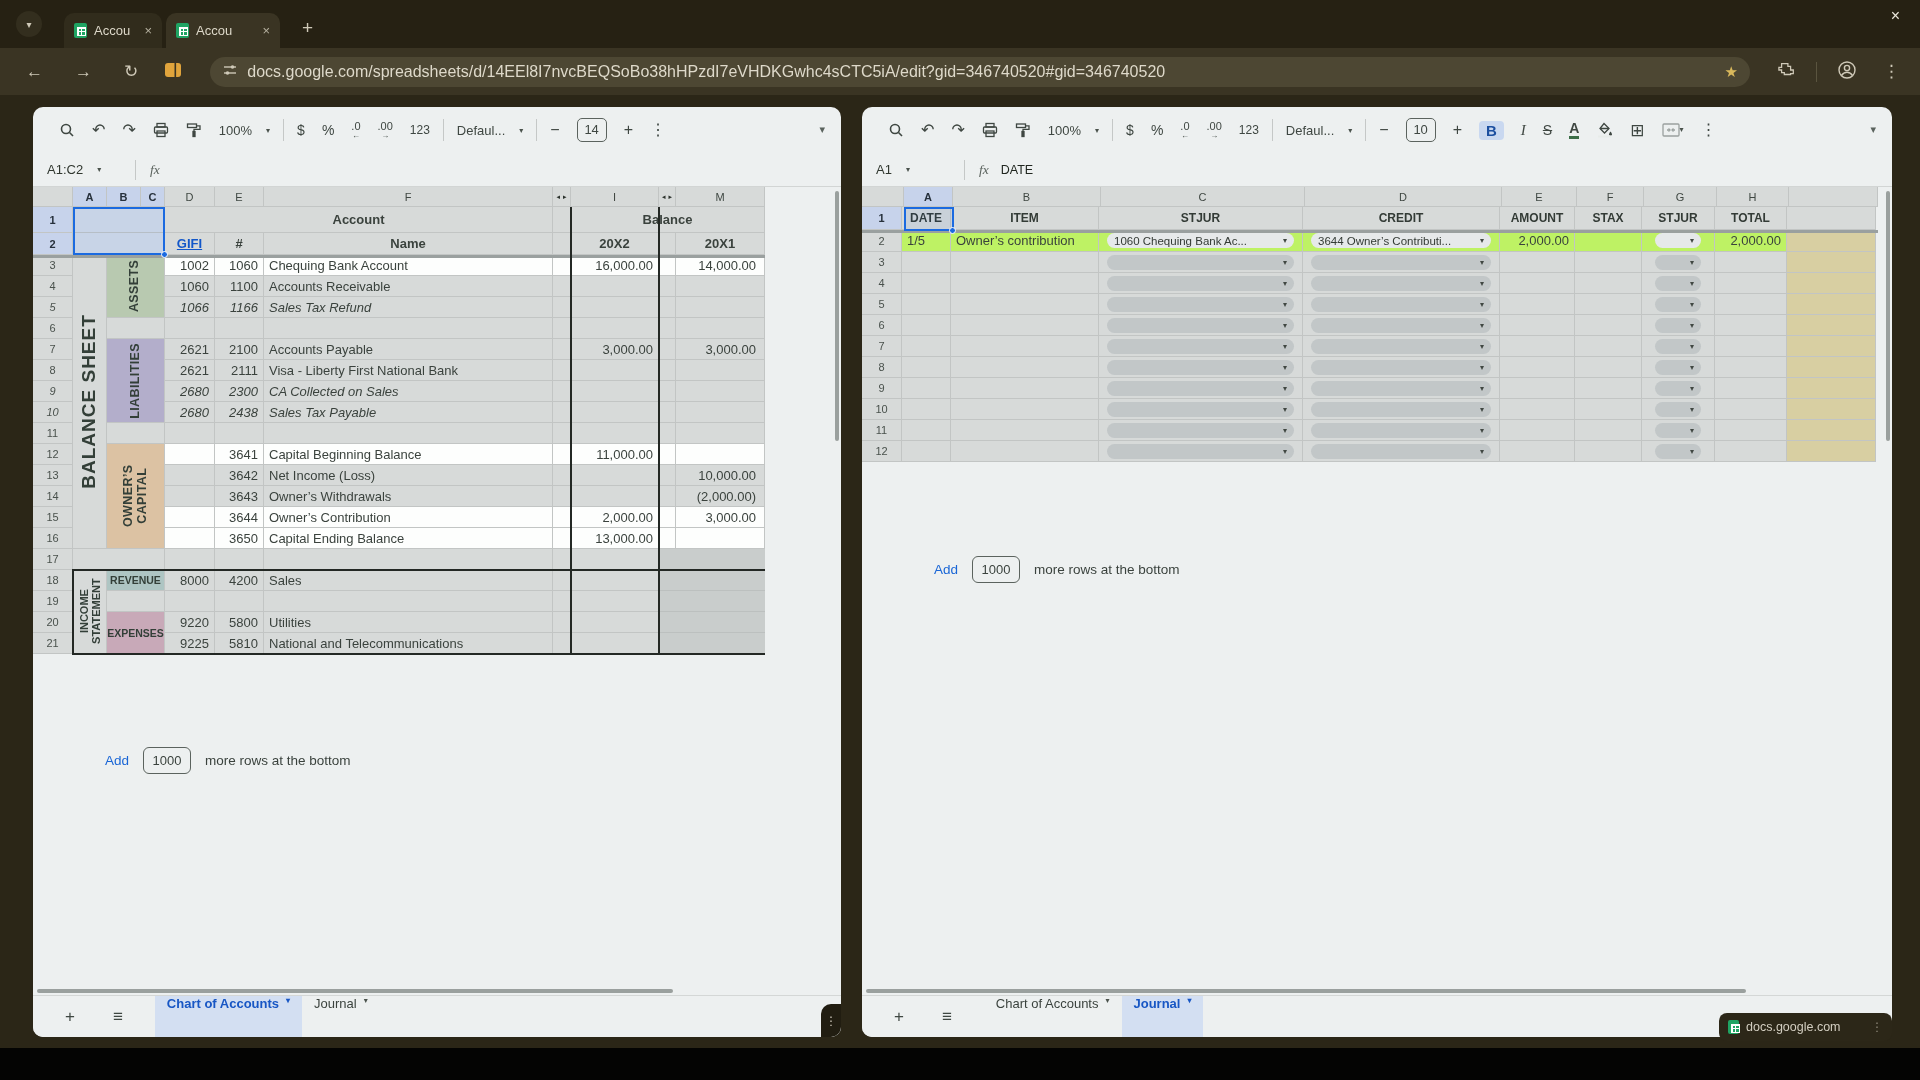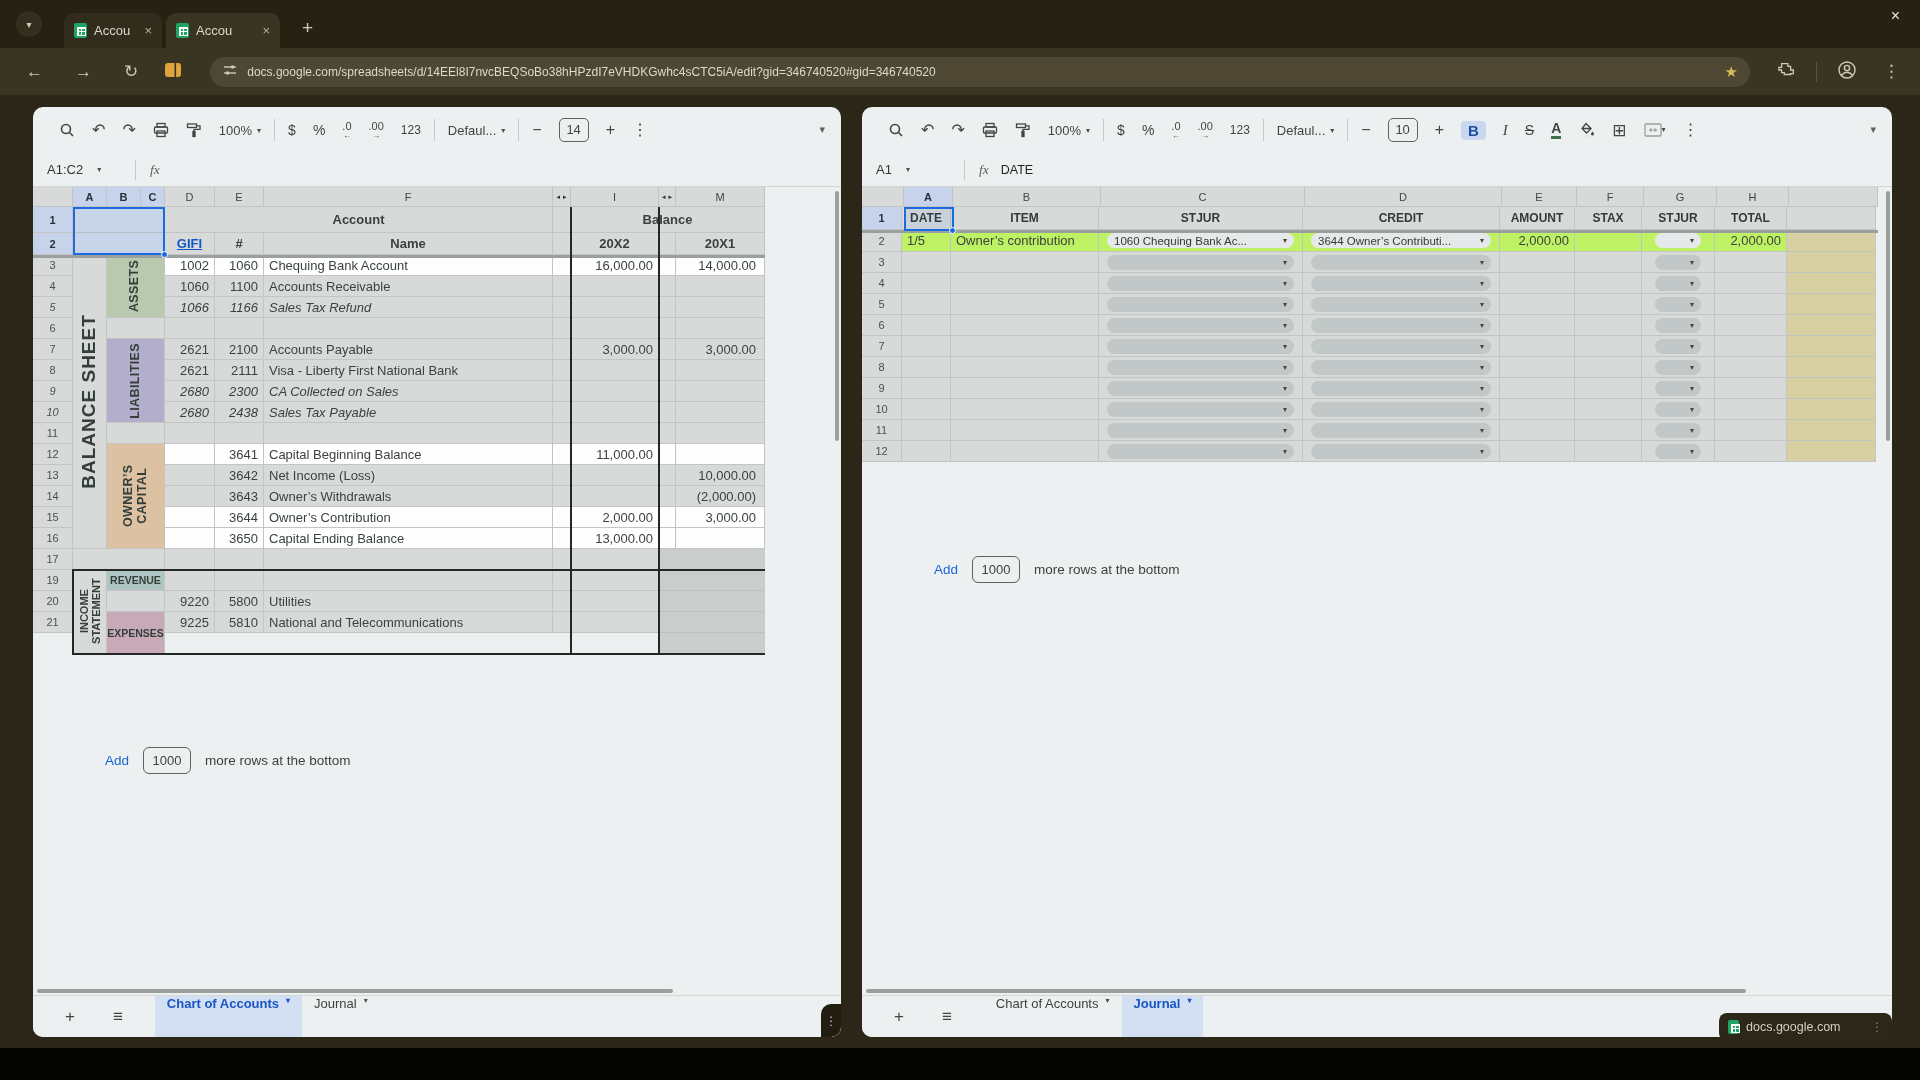--- a/index.html
+++ b/index.html
@@ -11,31 +11,31 @@
   .tab{position:absolute;top:13px;height:35px;border-radius:10px 10px 0 0;display:flex;align-items:center;gap:7px;padding:0 10px;color:#ddd8c9;font-size:13px}
   .tab.t1{left:64px;width:98px;background:#312c1c}
   .tab.t2{left:166px;width:114px;background:#3a3423}
   .tabtitle{overflow:hidden;white-space:nowrap;flex:1}
   .tabclose{color:#b6b1a0;font-size:13px;cursor:pointer}
   .newtab{position:absolute;left:296px;top:16px;color:#cfc9b8;font-size:19px;background:none;border:none;cursor:pointer}
   .winclose{position:absolute;right:14px;top:6px;color:#ece8dd;font-size:16px;background:none;border:none;cursor:pointer}
   .navbar{position:absolute;top:48px;left:0;right:0;height:47px;background:#3a3423;display:flex;align-items:center;padding:0 14px 0 20px;gap:20px}
   .nvi{color:#cfc9b8;font-size:17px;line-height:1;cursor:pointer;background:none;border:none}
   .urlpill{flex:1;height:30px;margin:0 8px;background:#4d4733;border-radius:15px;display:flex;align-items:center;padding:0 12px;gap:9px;min-width:0}
-  .urltext{color:#ded9ca;font-size:12px;white-space:nowrap;overflow:hidden;flex:1}
+  .urltext{color:#ded9ca;font-size:16px;white-space:nowrap;overflow:hidden;flex:1}
   .star{margin-left:auto;color:#d9b85c;font-size:15px}
   .chromediv{width:1px;height:20px;background:#5a543f}
   
   .pane{position:absolute;top:107px;height:930px;background:#edf0f0;border-radius:10px;overflow:hidden}
   .pane.left{left:33px;width:808px}
   .pane.right{left:862px;width:1030px}
   .tbar{position:absolute;top:0;left:0;right:0;height:46px;display:flex;align-items:center;padding-left:26px;gap:17px;color:#3f4742;font-size:14px}
   .ti{line-height:1;cursor:pointer;display:inline-flex;align-items:center;color:#3f4742;background:none;border:none;font-size:14px;padding:0}
   .g16{font-size:16px}
-  .tsel{display:inline-flex;align-items:center;gap:5px;font-size:13px;cursor:pointer}
+  .tsel{display:inline-flex;align-items:center;gap:14px;font-size:13px;cursor:pointer}
   .dd{font-size:8px;color:#4a524c}
   .tdiv{width:1px;height:22px;background:#c5c8c7;margin:0 -4px}
   .dec{display:inline-flex;flex-direction:column;align-items:center;font-size:11px;line-height:1}
   .dec .ar{font-size:8px;font-style:normal}
   .dec i{font-style:normal}
   .szbox{width:30px;height:24px;border:1.5px solid #5b635e;border-radius:5px;text-align:center;font-size:13px;line-height:21px}
   .bbtn{font-weight:700;font-size:15px;padding:2px 7px;border-radius:4px}
   .bbtn.act{background:#c9d8f0;color:#1b4fa0}
   .ibtn{font-style:italic;font-family:"Liberation Serif",serif;font-size:15px}
   .sbtn{text-decoration:line-through;font-size:14px}
@@ -450,20 +450,31 @@
             <div class="c sp"></div>
             <div class="c kD"></div>
             <div class="c kE"></div>
             <div class="c kF"></div>
             <div class="c kR"></div>
             <div class="c kI"></div>
             <div class="c kR2"></div>
             <div class="c kM"></div>
           </div>
         <div class="lr">
+            <div class="c rh">18</div>
+            <div class="c sp"></div>
+            <div class="c kD n">8000</div>
+            <div class="c kE n">4200</div>
+            <div class="c kF pl">Sales</div>
+            <div class="c kR"></div>
+            <div class="c kI"></div>
+            <div class="c kR2"></div>
+            <div class="c kM"></div>
+          </div>
+        <div class="lr">
             <div class="c rh">19</div>
             <div class="c sp"></div>
             <div class="c kD"></div>
             <div class="c kE"></div>
             <div class="c kF"></div>
             <div class="c kR"></div>
             <div class="c kI"></div>
             <div class="c kR2"></div>
             <div class="c kM"></div>
           </div>

